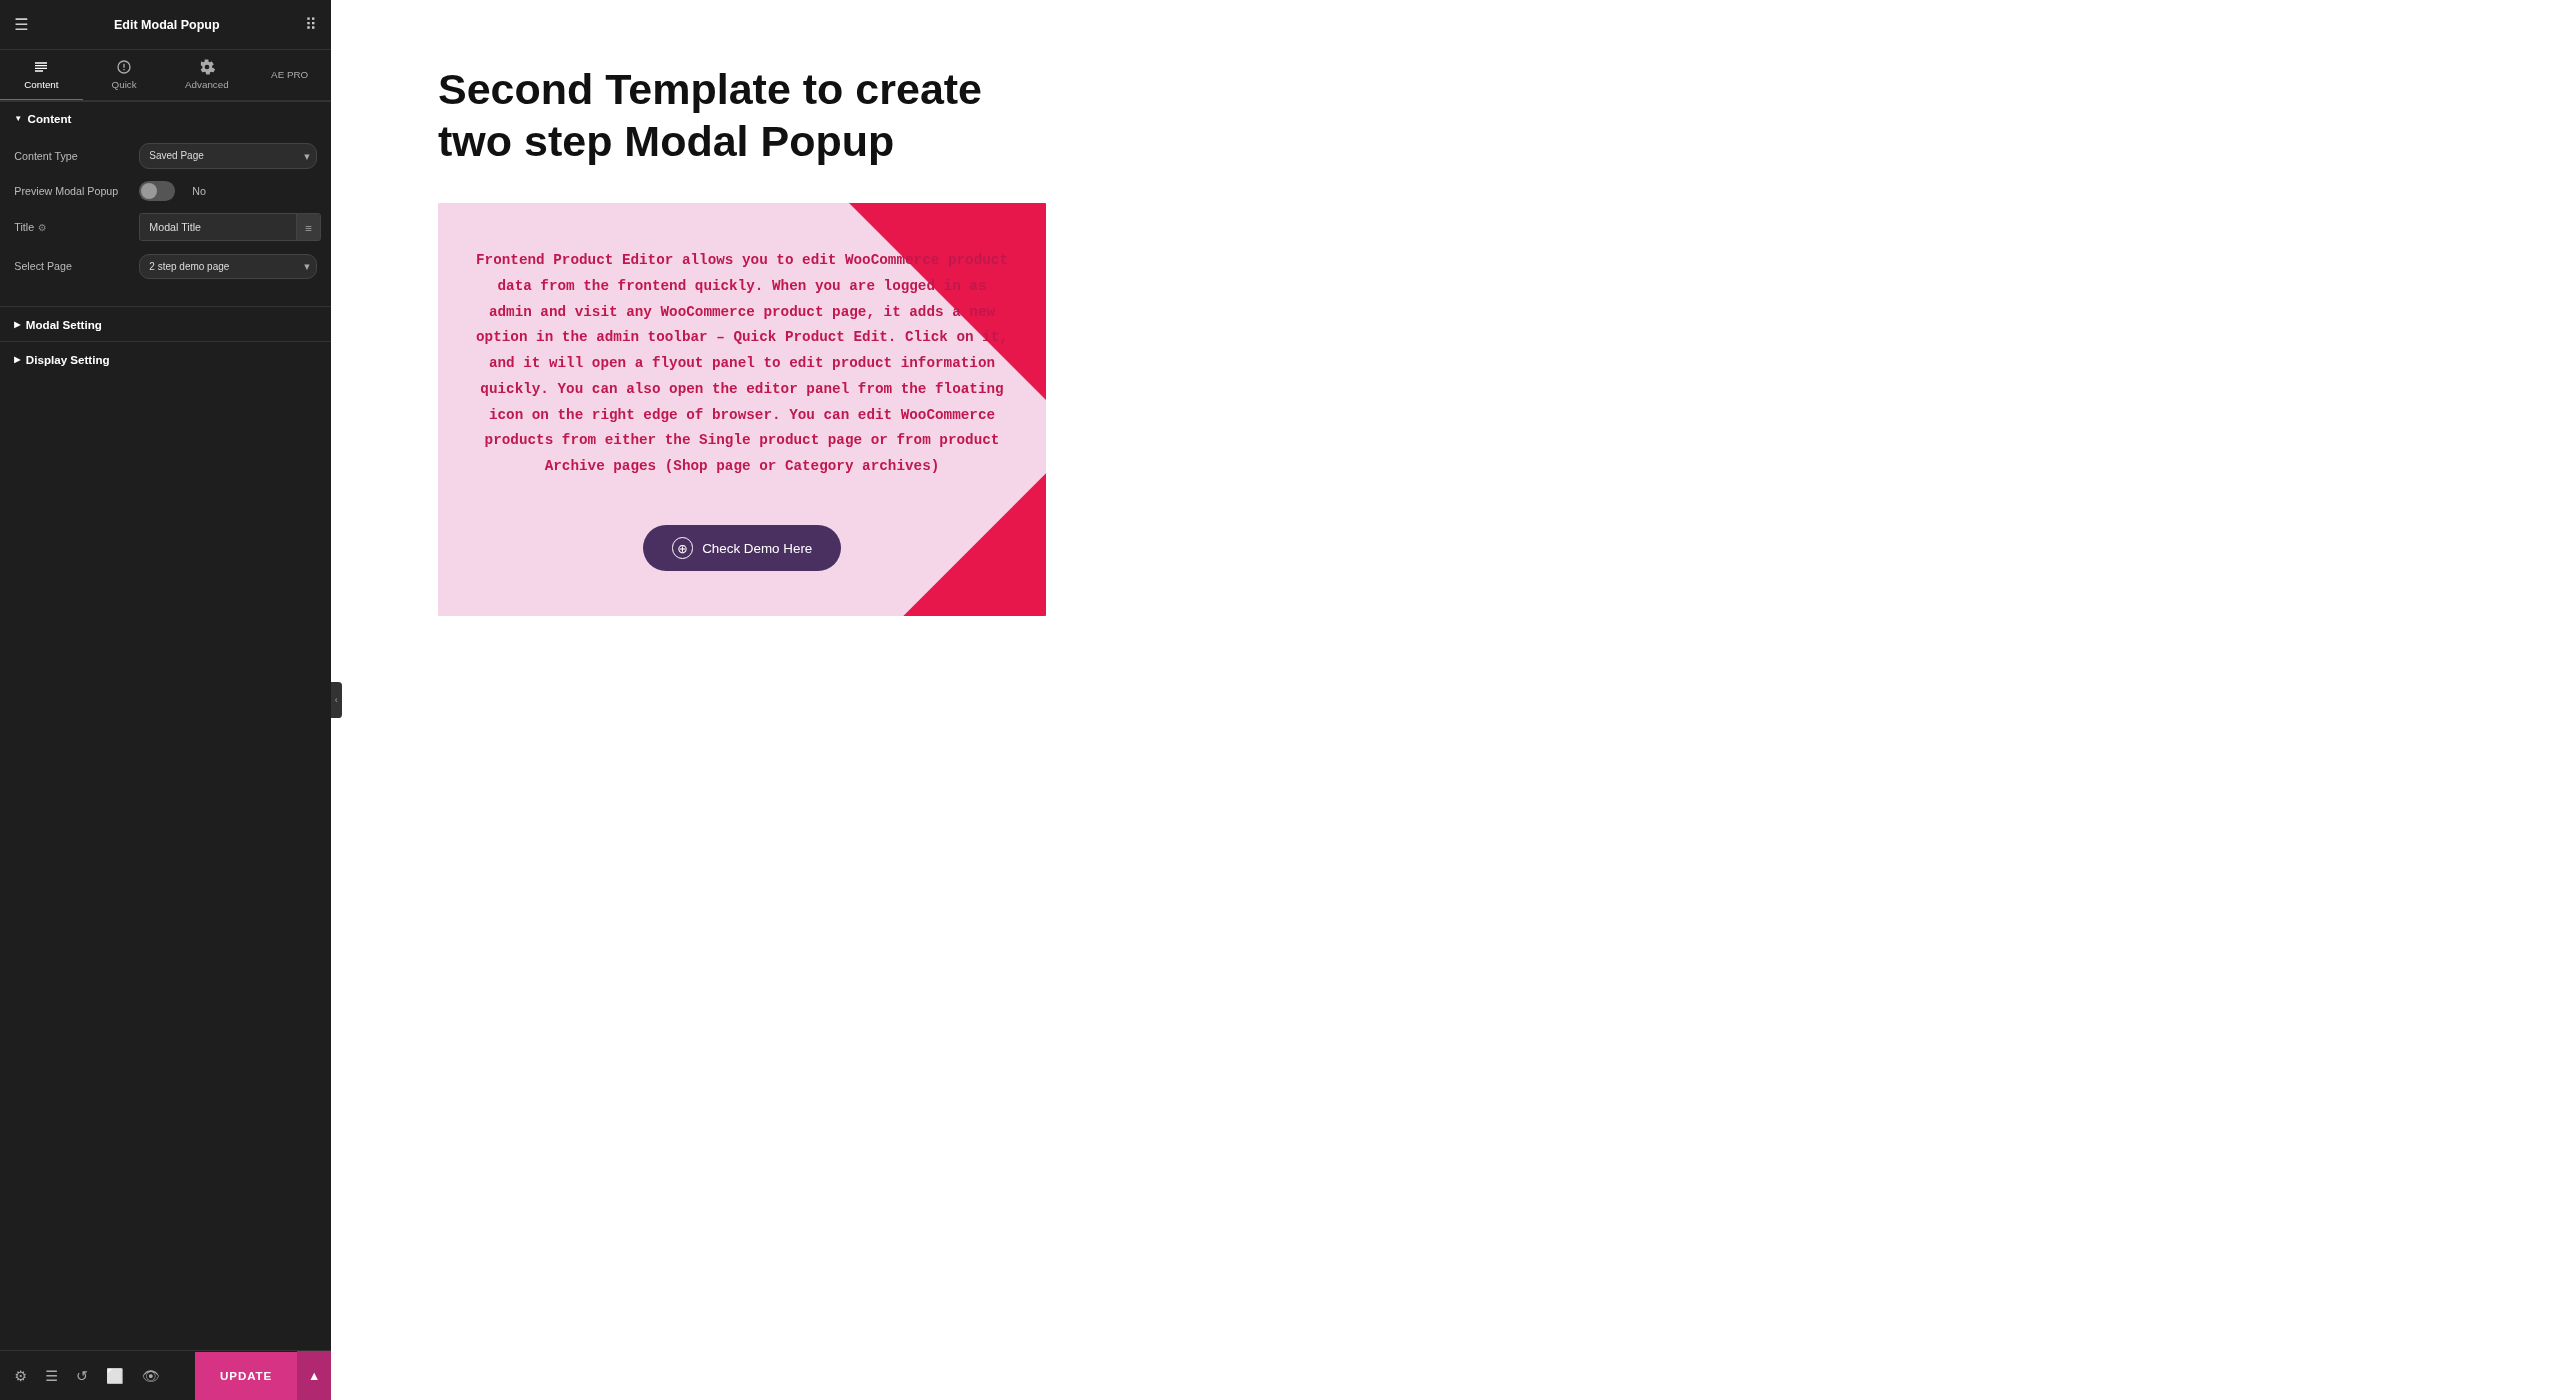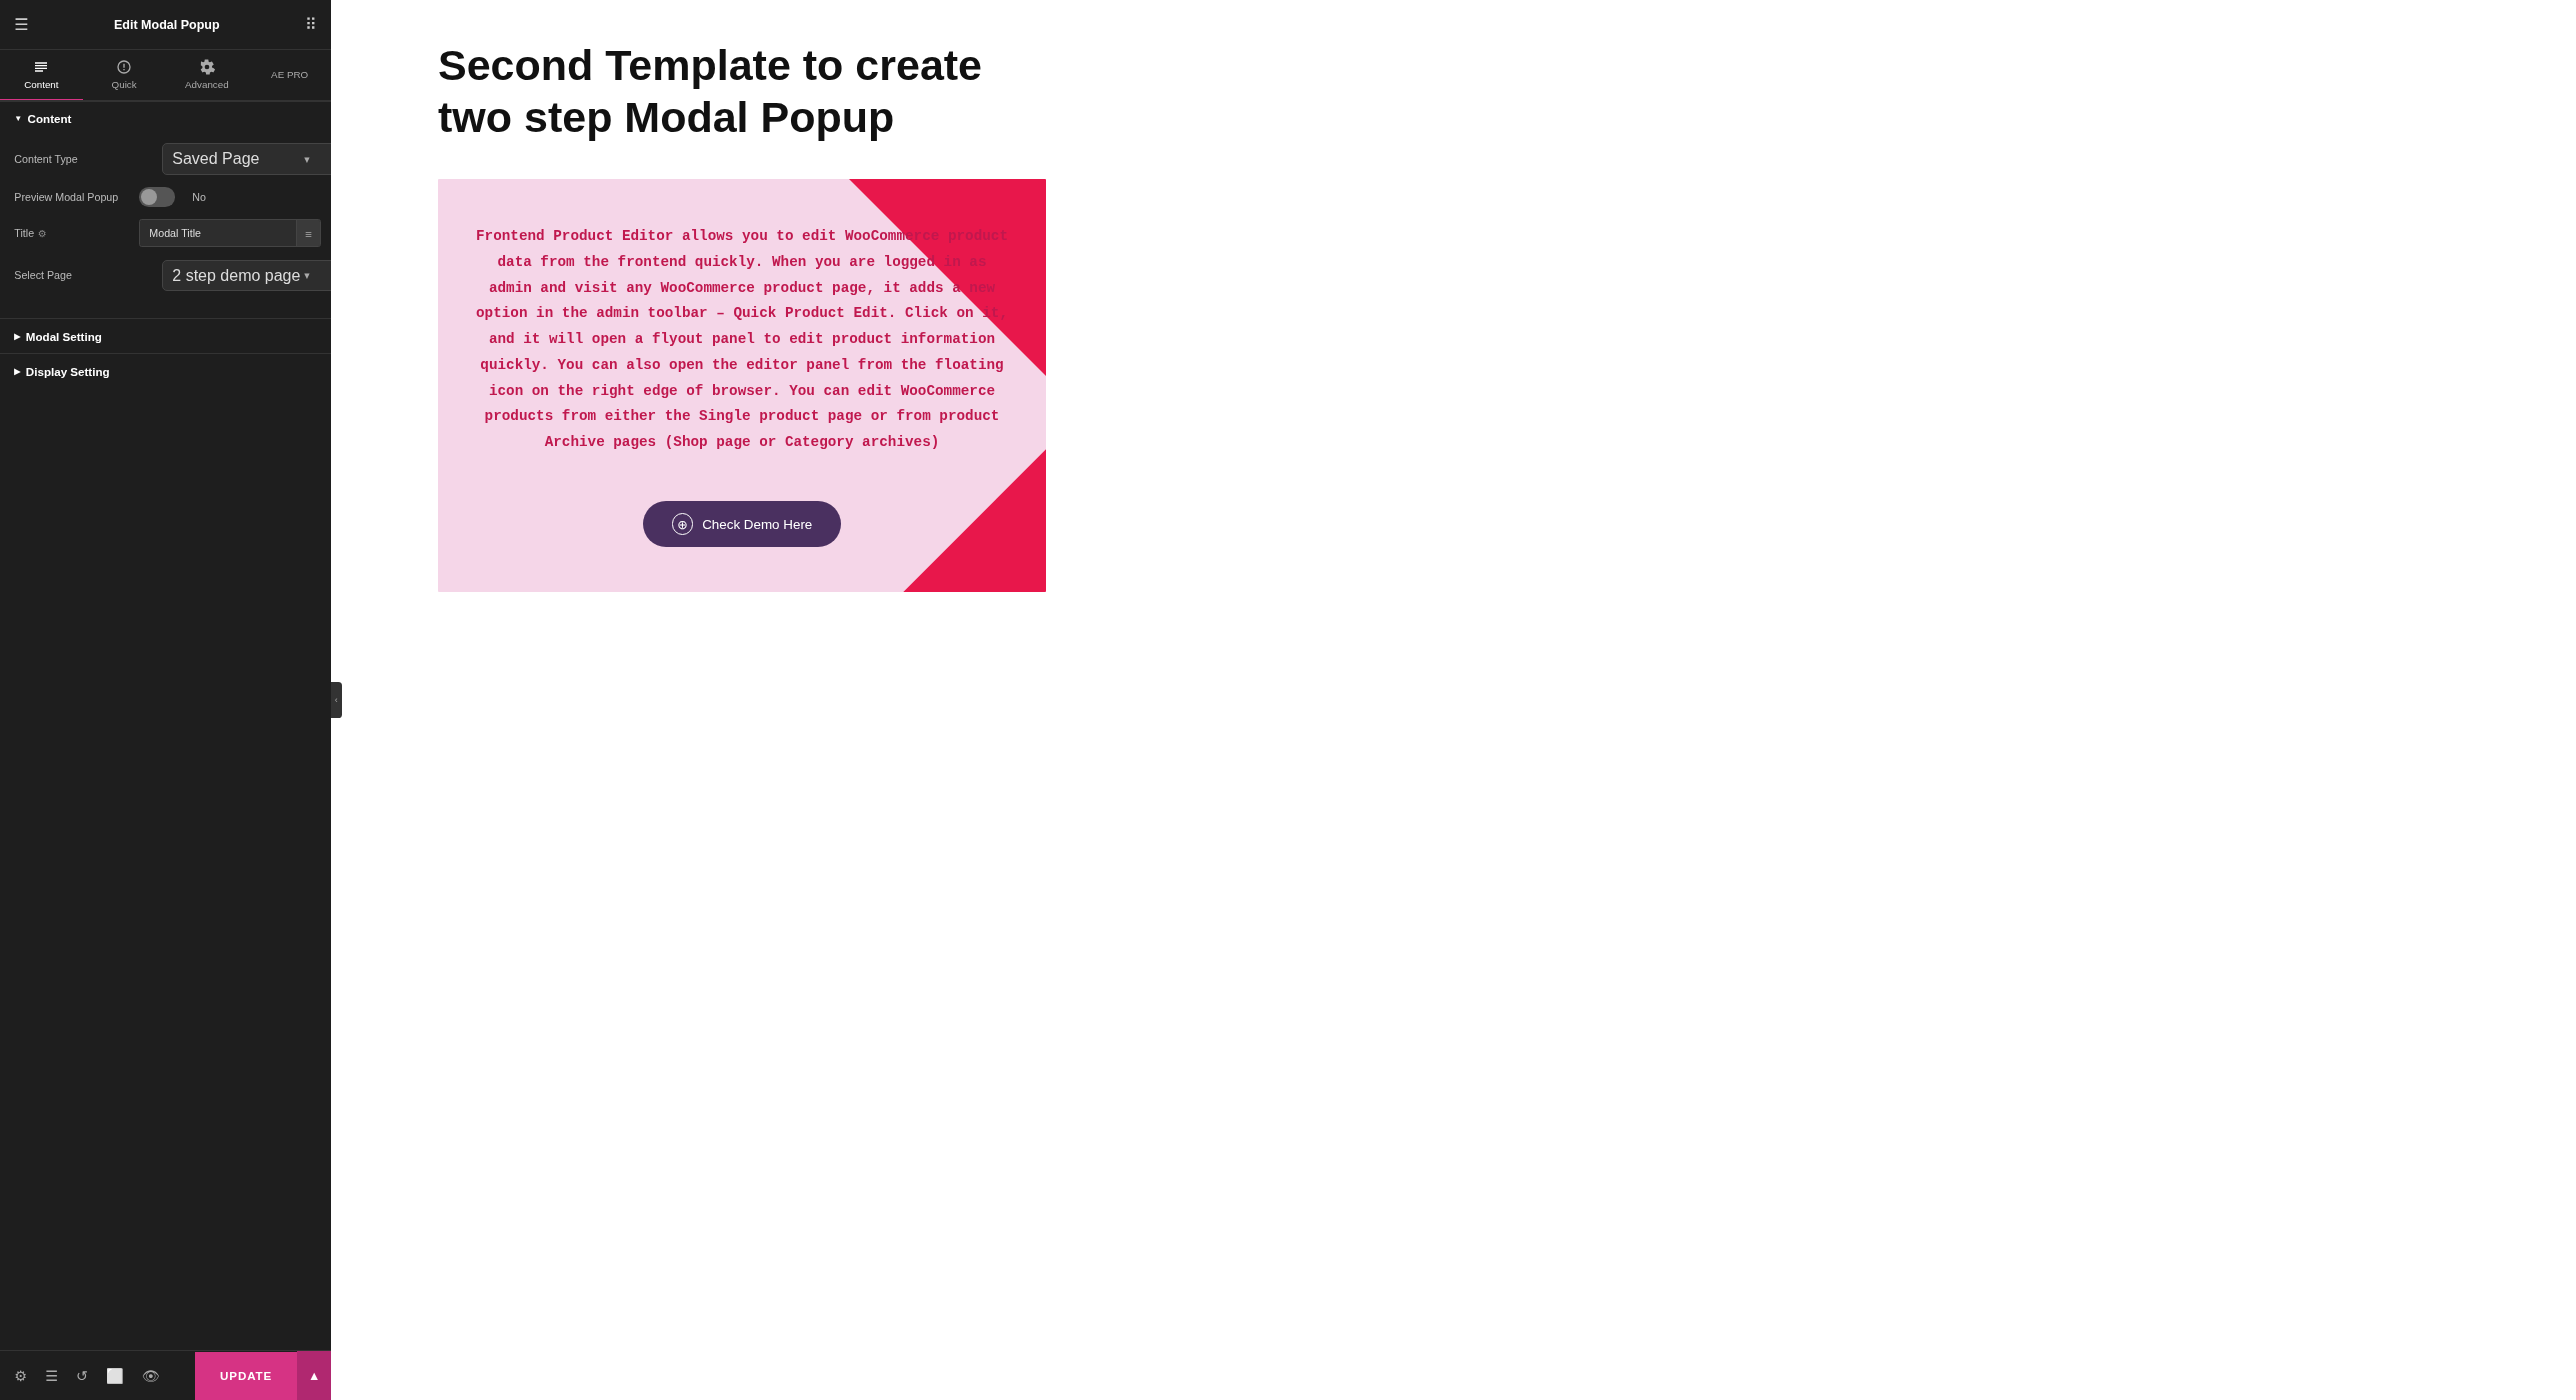--- a/index.html
+++ b/index.html
@@ -112,26 +112,25 @@
     
     .select-wrapper {
       position: relative;
       width: 100%;
     }
     .select-wrapper select {
       width: 100%;
       background: #2d2d2d;
       color: #ddd;
       border: 0.9px solid #444;
-      border-radius: 5px;
+      border-radius: 10px;
       padding: 6.3px 25px 6.3px 9px;
-      font-size: 16px;
+      font-size: 10px;
       appearance: none;
       cursor: pointer;
-      margin-left: 23px;
     }
     .select-wrapper::after {
       content: '▾';
       position: absolute;
       right: 7.2px;
       top: 50%;
       transform: translateY(-50%);
       color: #aaa;
       pointer-events: none;
       font-size: 10.7px;
@@ -273,21 +272,21 @@
     .collapse-handle-icon {
       color: #aaa;
       font-size: 9px;
     }
 
     
     #main {
       flex: 1;
       background: #fff;
       overflow-y: auto;
-      padding: 40px 54px 54px 107px;
+      padding: 64px 54px 54px 107px;
     }
 
     .page-title {
       font-size: 43px;
       font-weight: 700;
       color: #111;
       line-height: 1.2;
       margin-bottom: 36px;
       max-width: 626px;
     }

